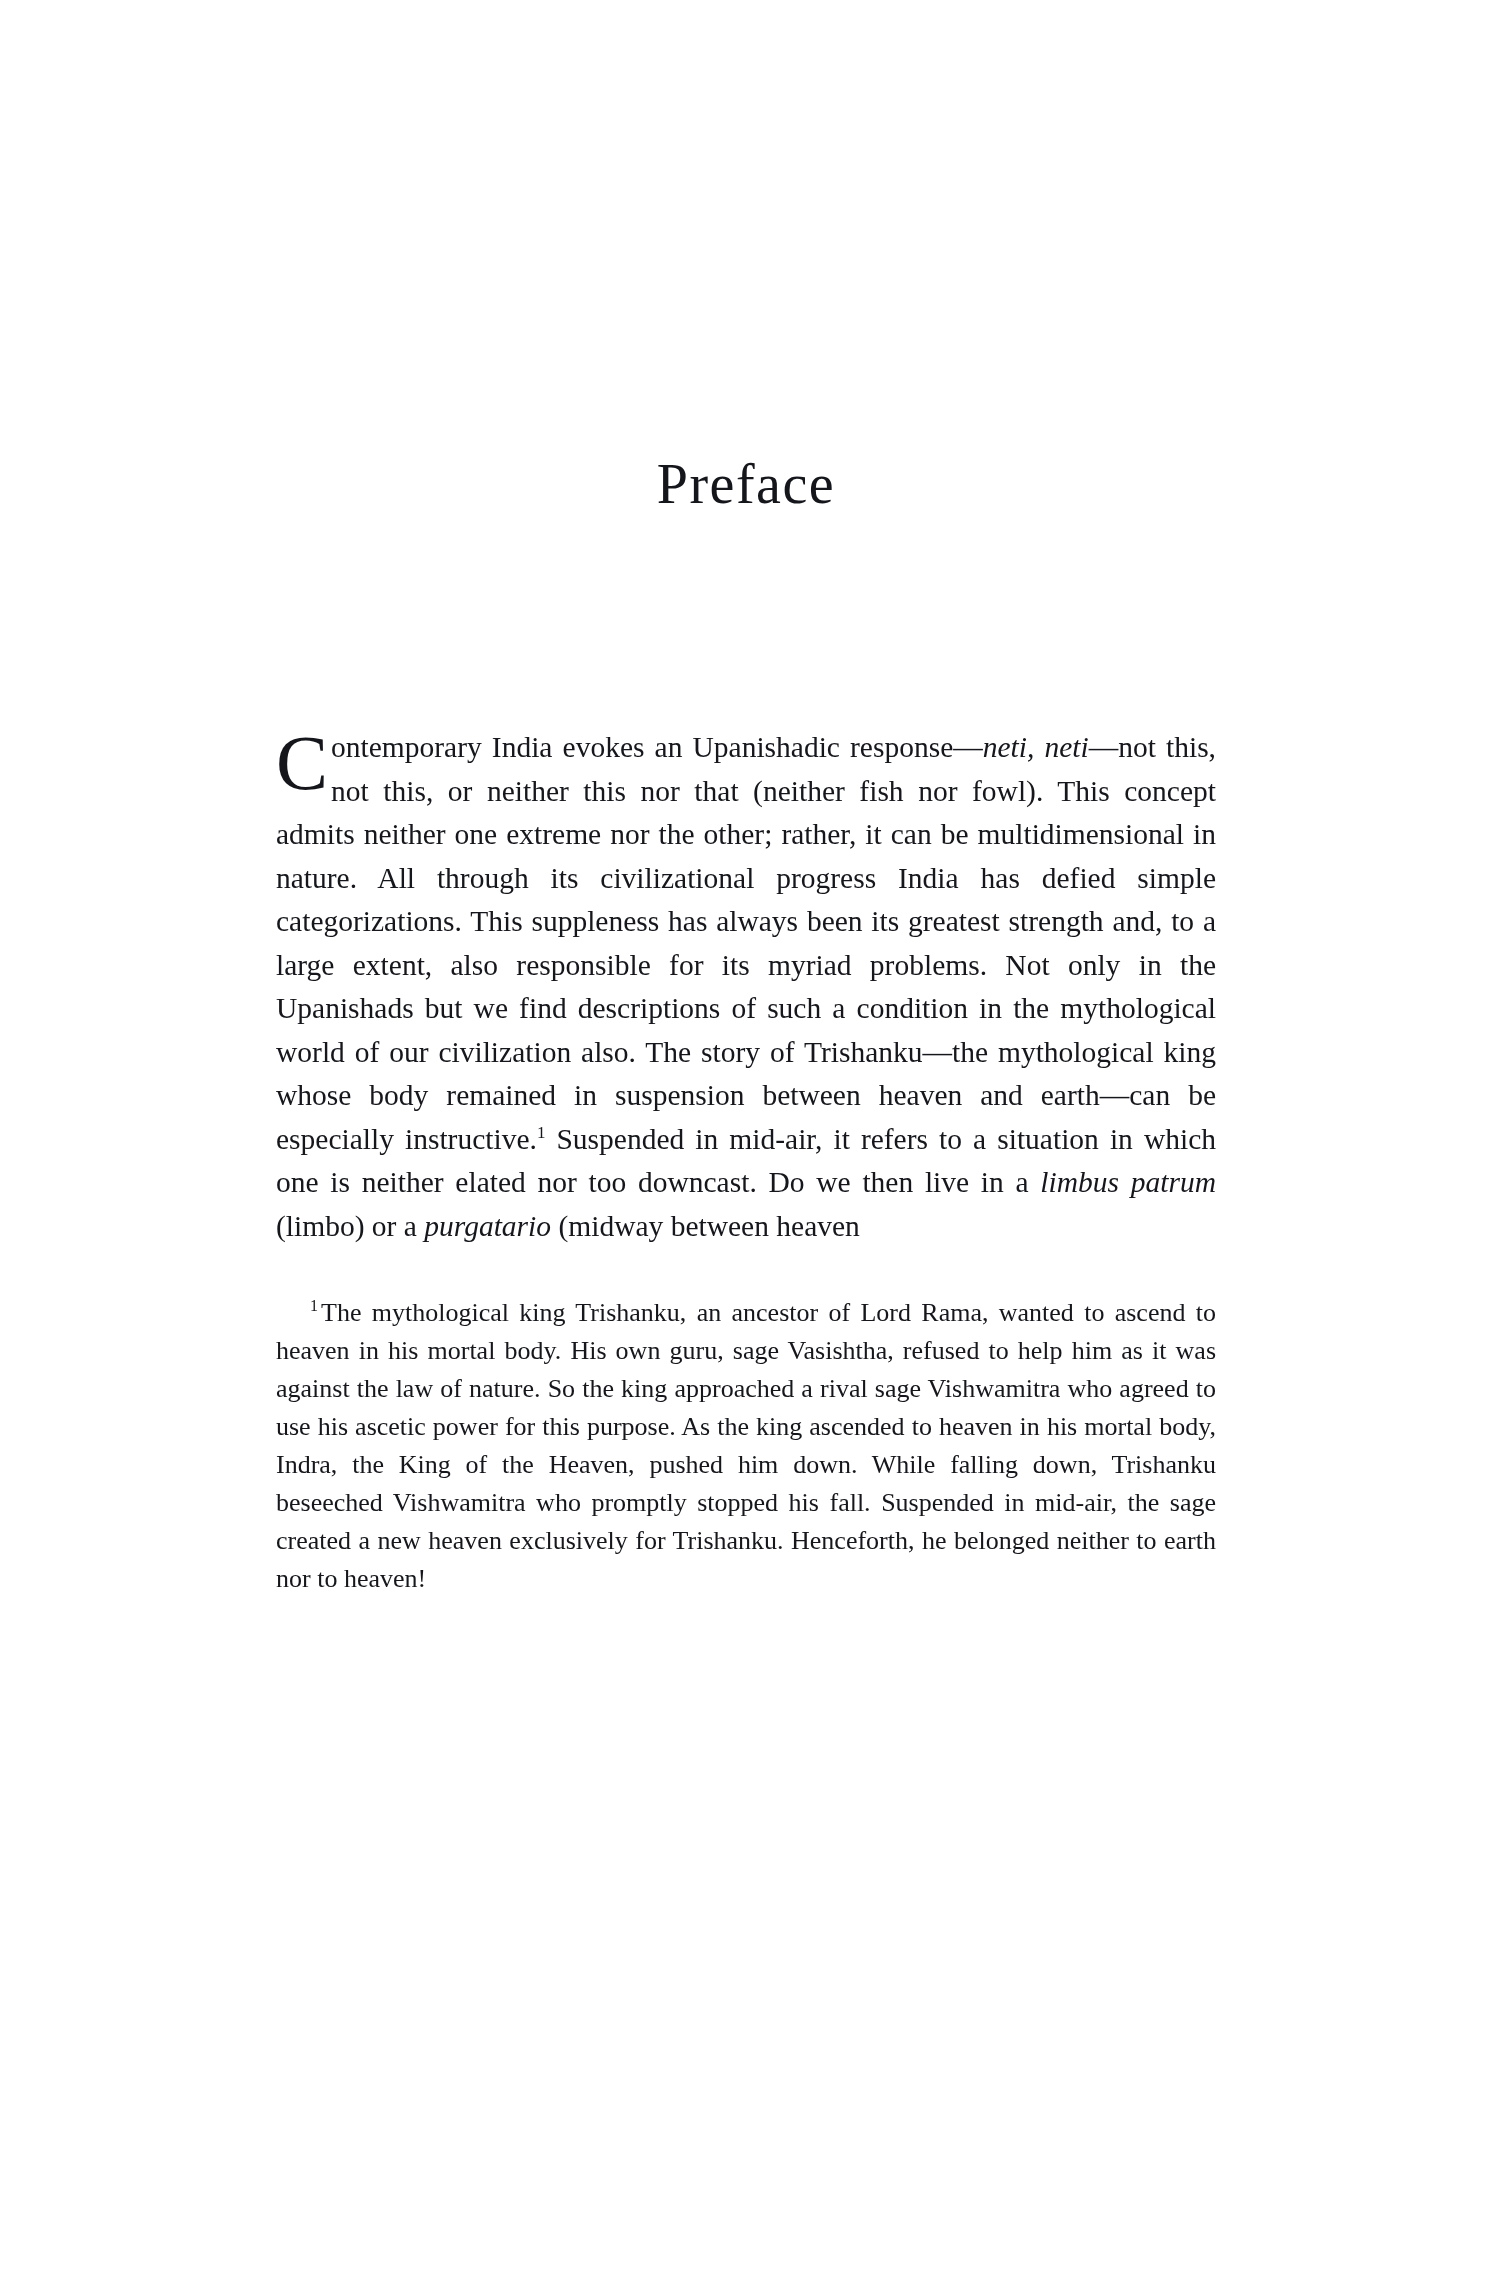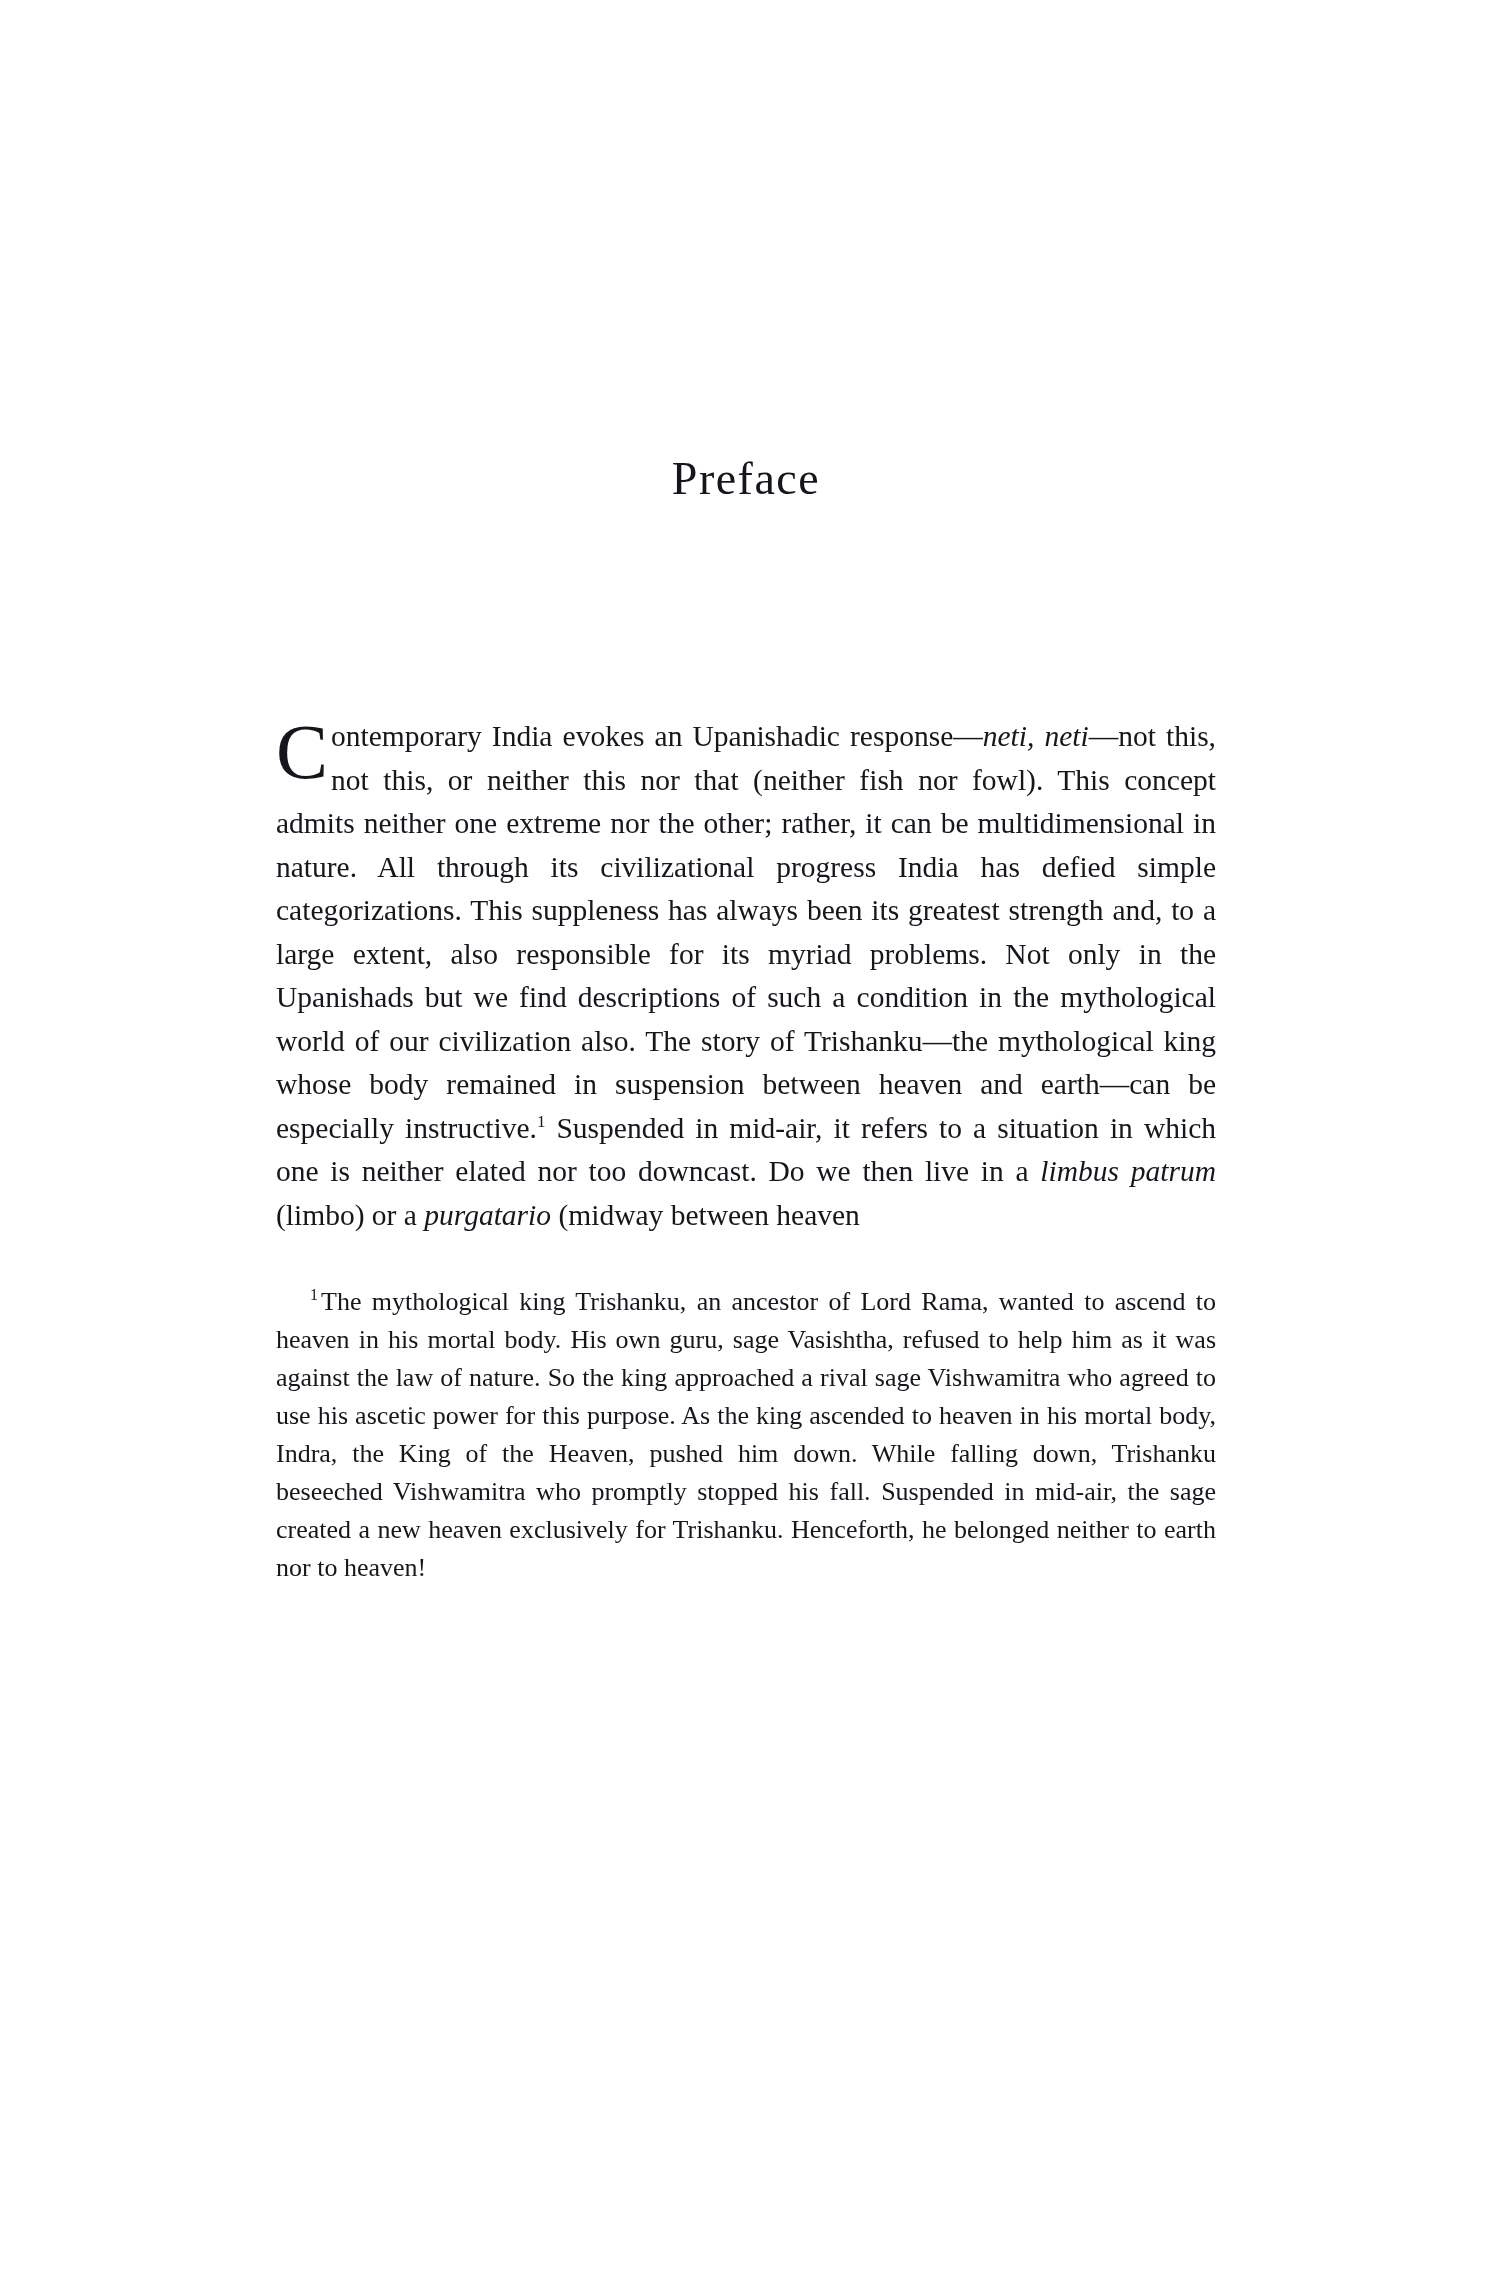--- a/index.html
+++ b/index.html
@@ -25,21 +25,21 @@
   }
   .content {
     position: absolute;
     left: 276px;
     top: 0;
     width: 940px;
   }
   .chapter-title {
     margin-top: 452px;
     text-align: center;
-    font-size: 46px;
+    font-size: 56px;
     font-weight: 400;
     letter-spacing: 1.5px;
     color: #14161c;
     font-family: "Liberation Serif", serif;
   }
   .body-block {
     margin-top: 210px;
     font-size: 29.5px;
     line-height: 43.5px;
     text-align: justify;

